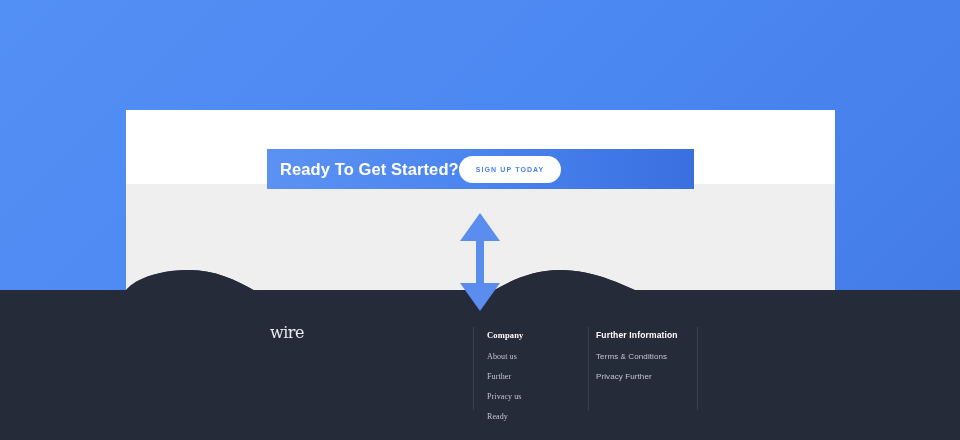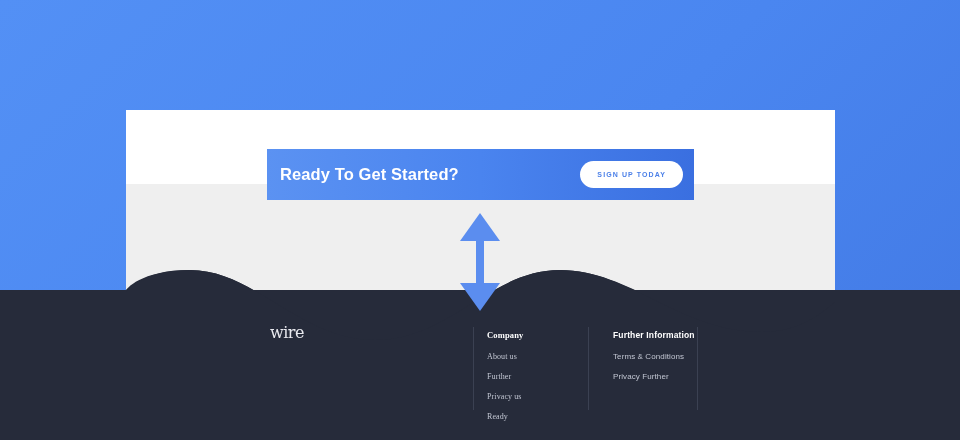--- a/index.html
+++ b/index.html
@@ -39,25 +39,25 @@
     height: 126px;
     background: #efefef;
   }
 
   
   .cta-banner {
     position: absolute;
     left: 267px;
     top: 149px;
     width: 427px;
-    height: 51px;
+    height: 40px;
     background: linear-gradient(90deg, #5b92f2 0%, #4a84ef 50%, #3a6fe0 100%);
     display: flex;
     align-items: center;
-    justify-content: space-between;
+    justify-content: flex-start;
     padding: 0 11px 0 13px;
     box-sizing: border-box;
   }
   .cta-title {
     color: #ffffff;
     font-size: 16.5px;
     font-weight: bold;
     letter-spacing: 0.1px;
     white-space: nowrap;
   }
@@ -121,21 +121,21 @@
     letter-spacing: -0.5px;
     z-index: 30;
   }
   .fcol {
     position: absolute;
     top: 330px;
     z-index: 30;
   }
   .fcol-customers { left: 381px; }
   .fcol-company   { left: 487px; font-family: Liberation Serif, serif; }
-  .fcol-further   { left: 596px; margin-left: 17px; }
+  .fcol-further   { left: 596px; }
 
   .fcol h4 {
     margin: 0 0 12px 0;
     font-size: 8.5px;
     font-weight: bold;
     color: #ffffff;
     letter-spacing: 0.15px;
     white-space: nowrap;
   }
   .fcol a {

